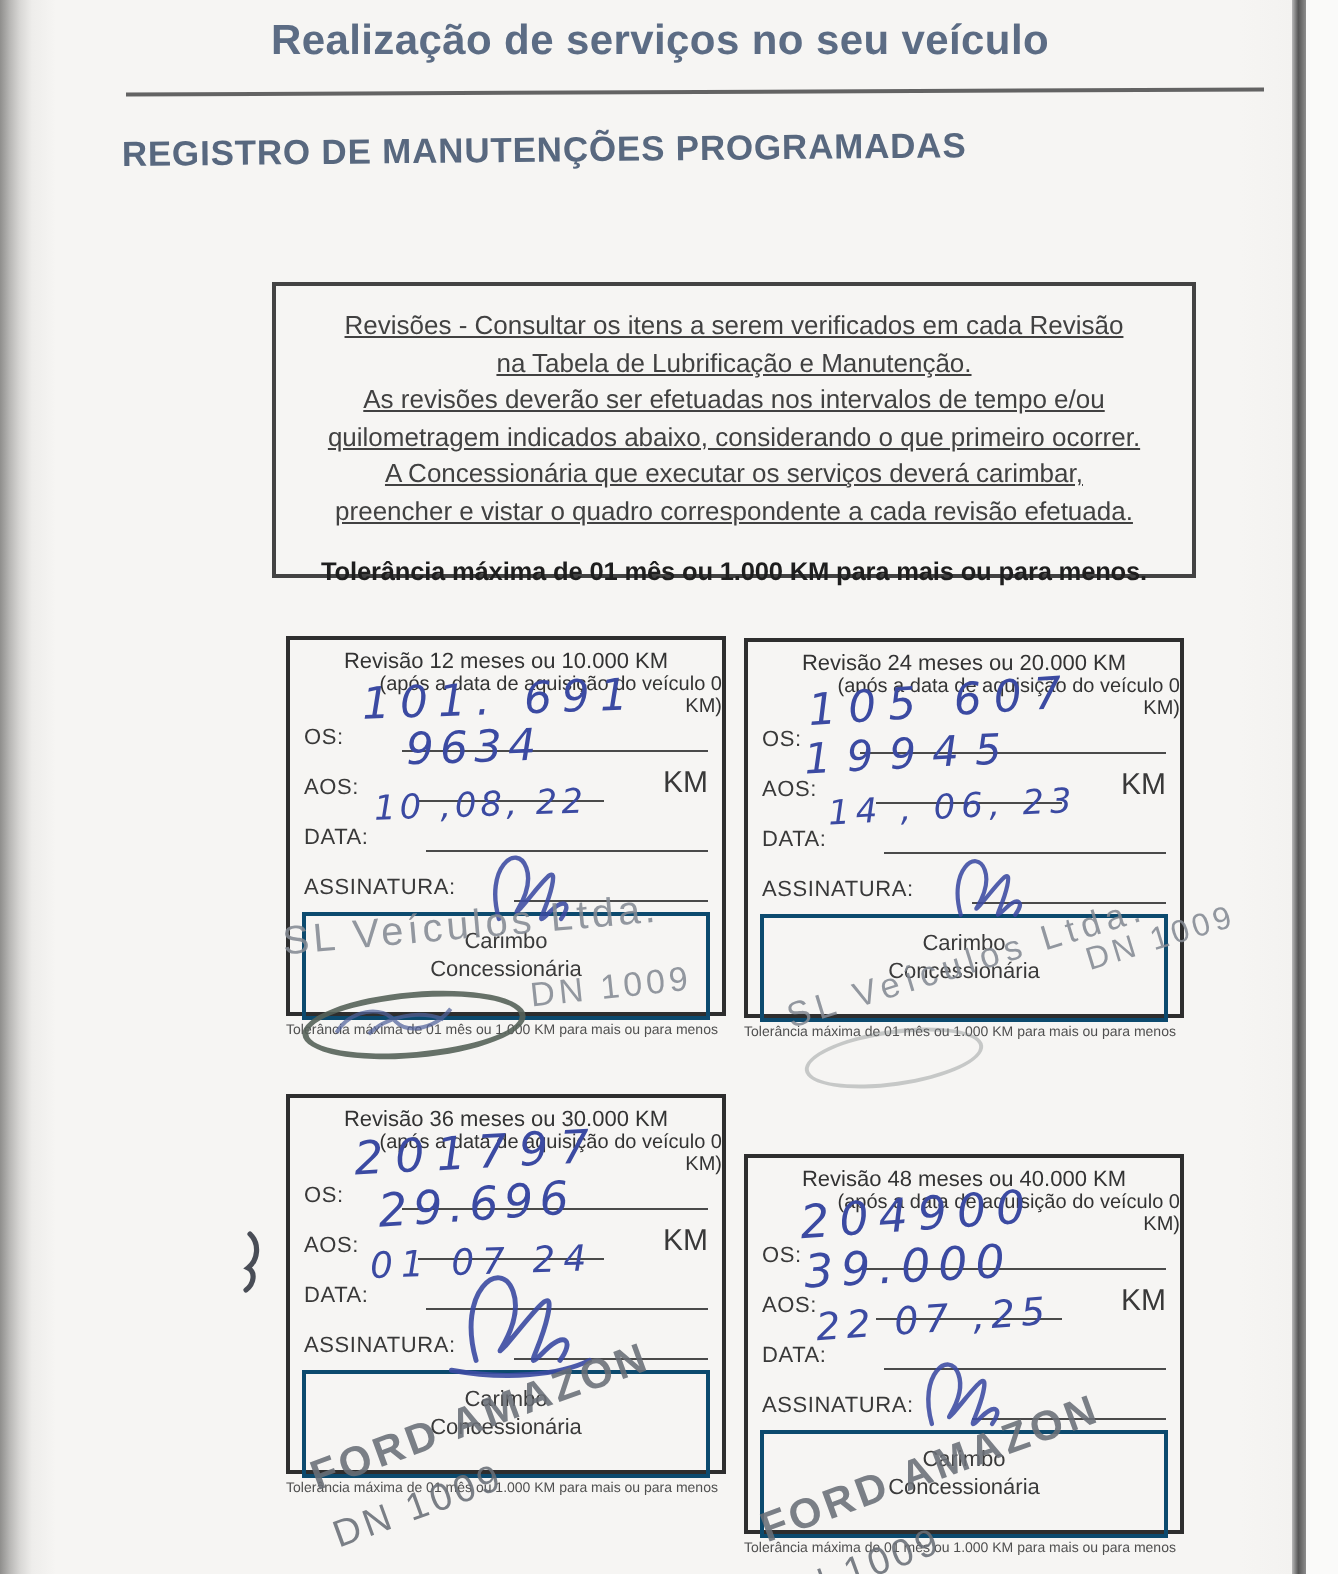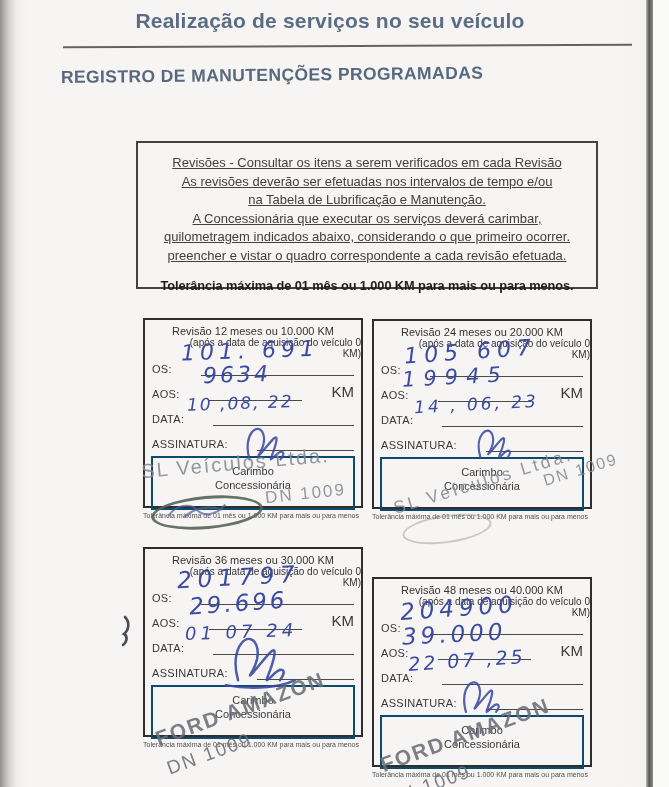--- a/index.html
+++ b/index.html
@@ -85,24 +85,24 @@
   <div class="paper"></div>
   <div class="edge-right-line"></div>
   <div class="edge-right-margin"></div>
 
   <div class="page-title">Realização de serviços no seu veículo</div>
   <div class="title-rule"></div>
   <div class="section-heading">REGISTRO DE MANUTENÇÕES PROGRAMADAS</div>
 
   <div class="instructions">
     <span class="ln">Revisões - Consultar os itens a serem verificados em cada Revisão</span>
+    <span class="ln">na Tabela de Lubrificação e Manutenção.</span>
     <span class="ln">As revisões deverão ser efetuadas nos intervalos de tempo e/ou</span>
-    <span class="ln">na Tabela de Lubrificação e Manutenção.</span>
+    <span class="ln">quilometragem indicados abaixo, considerando o que primeiro ocorrer.</span>
     <span class="ln">A Concessionária que executar os serviços deverá carimbar,</span>
-    <span class="ln">quilometragem indicados abaixo, considerando o que primeiro ocorrer.</span>
     <span class="ln">preencher e vistar o quadro correspondente a cada revisão efetuada.</span>
     <span class="tolerance">Tolerância máxima de 01 mês ou 1.000 KM para mais ou para menos.</span>
   </div>
 
   <div class="rev-unit u1">
     <div class="rev-box">
       <div class="rb-t1">Revisão 12 meses ou 10.000 KM</div>
       <div class="rb-t2">(após a data de aquisição do veículo 0 KM)</div>
       <div class="frow row-os">
           <span class="flabel">OS:</span>

